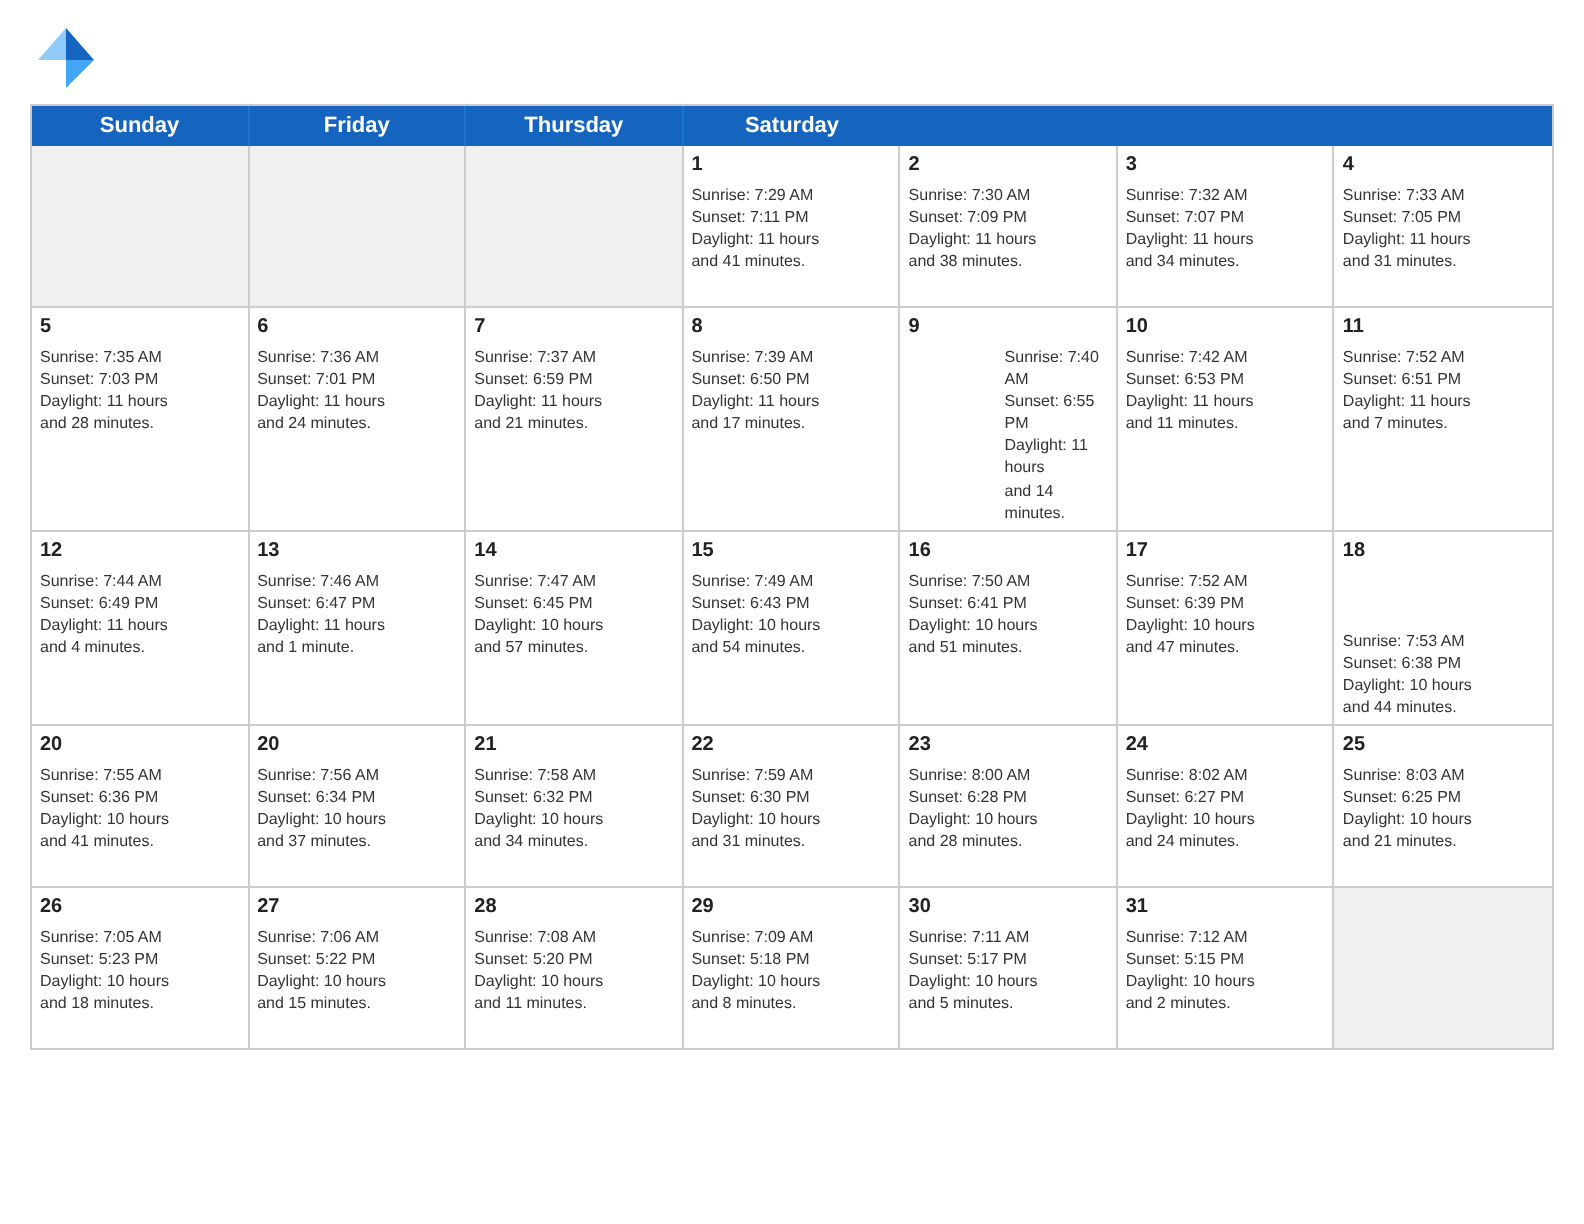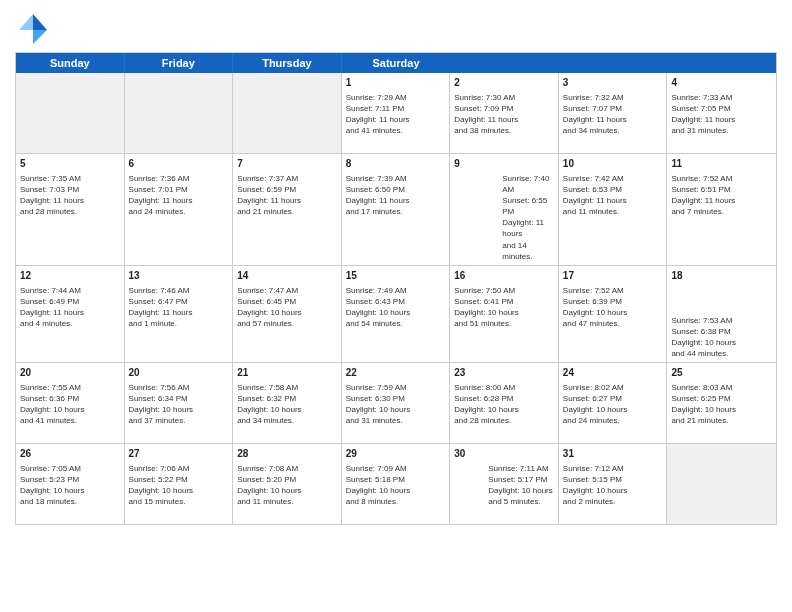--- a/index.html
+++ b/index.html
@@ -349,21 +349,21 @@
           </div>
           <div class="cal-cell">
             <div class="day-num">29</div>
             <div class="cell-text" style="white-space: pre-line;">Sunrise: 7:09 AM
 Sunset: 5:18 PM
 Daylight: 10 hours
 and 8 minutes.</div>
           </div>
           <div class="cal-cell">
             <div class="day-num">30</div>
-            <div class="cell-text" style="white-space: pre-line; margin-left: 34px;">Sunrise: 7:11 AM
+            <div class="cell-text" style="white-space: pre-line;">Sunrise: 7:11 AM
 Sunset: 5:17 PM
 Daylight: 10 hours
 and 5 minutes.</div>
           </div>
           <div class="cal-cell">
             <div class="day-num">31</div>
             <div class="cell-text" style="white-space: pre-line;">Sunrise: 7:12 AM
 Sunset: 5:15 PM
 Daylight: 10 hours
 and 2 minutes.</div>

